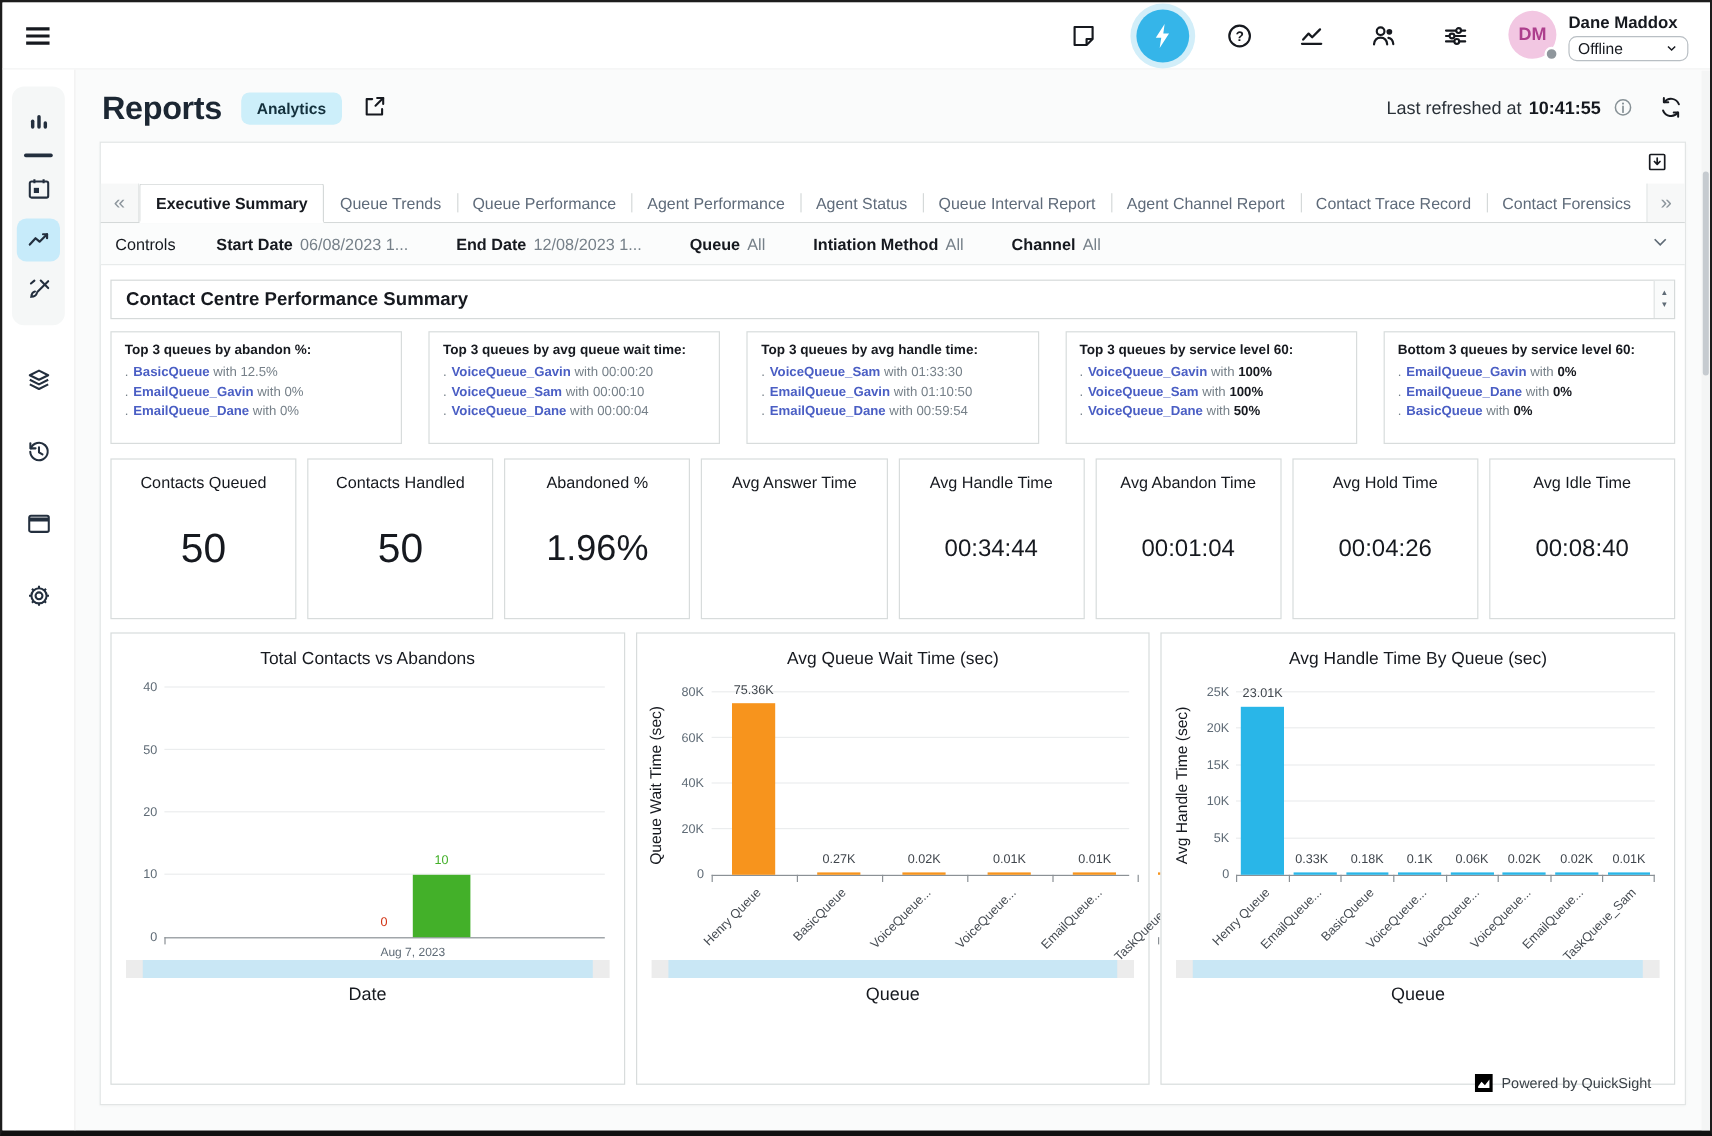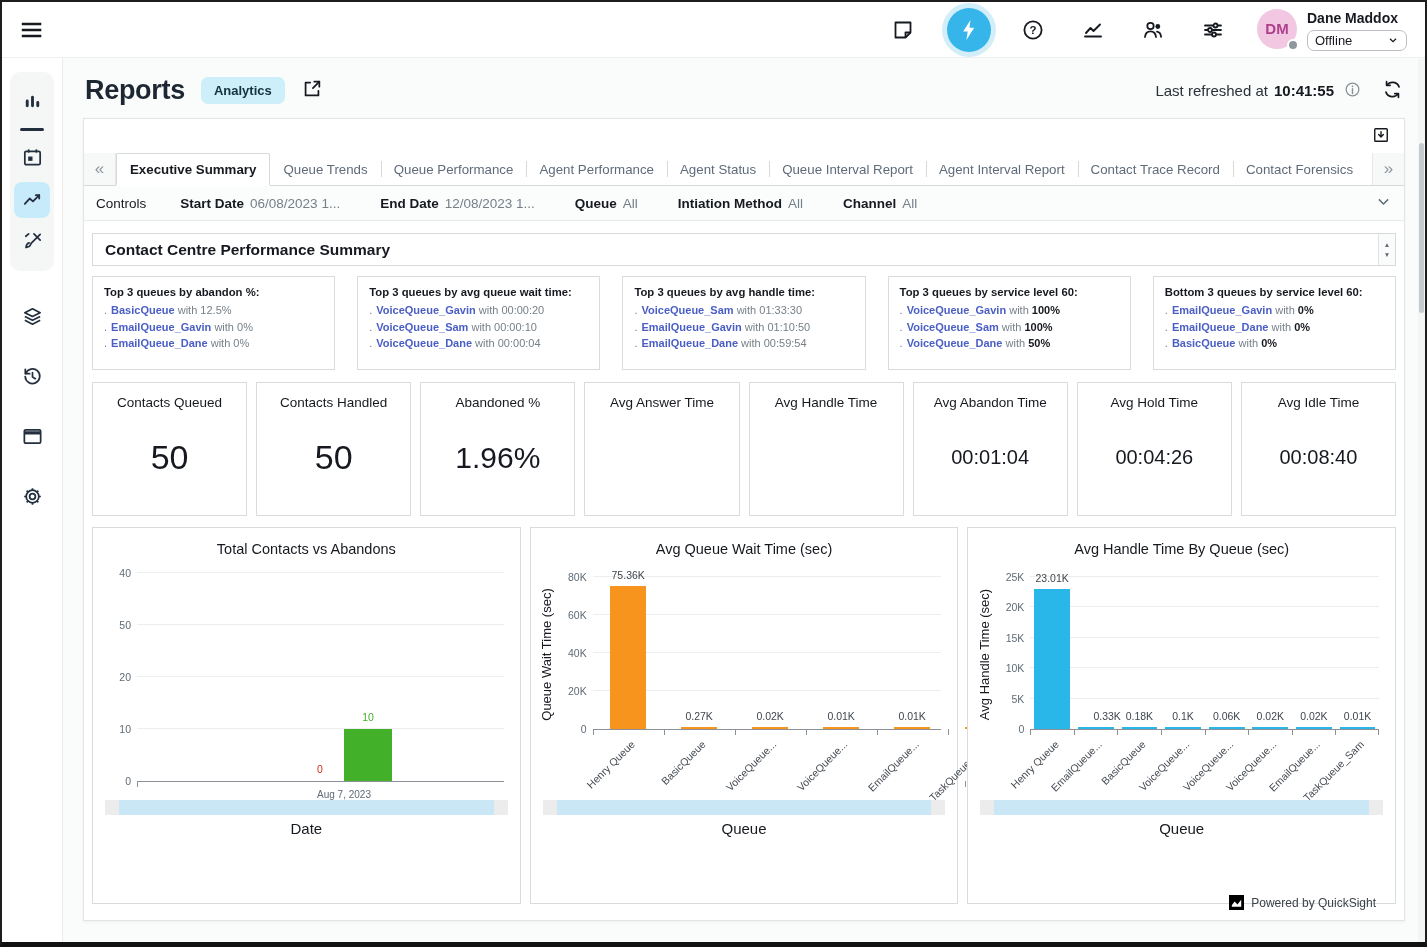--- a/index.html
+++ b/index.html
@@ -286,21 +286,21 @@
           </button>
         </div>
         <div class="tabstrip" id="tabstrip">
             <div class="tab-chev tab-chev-l">«</div>
             <div class="tab tab-active">Executive Summary</div>
             <div class="tab">Queue Trends</div>
             <div class="tab tab-sep">Queue Performance</div>
             <div class="tab tab-sep">Agent Performance</div>
             <div class="tab tab-sep">Agent Status</div>
             <div class="tab tab-sep">Queue Interval Report</div>
-            <div class="tab tab-sep">Agent Interval Report</div>
+            <div class="tab tab-sep">Agent Channel Report</div>
             <div class="tab tab-sep">Contact Trace Record</div>
             <div class="tab tab-sep">Contact Forensics</div>
             <div class="tab-chev tab-chev-r">»</div>
           </div>
         <div class="controls-row" id="controls-row">
             <span class="ctl-label">Controls</span>
             <div class="ctl-item"><b>Start Date</b><span>06/08/2023 1...</span></div>
             <div class="ctl-item"><b>End Date</b><span>12/08/2023 1...</span></div>
             <div class="ctl-item"><b>Queue</b><span>All</span></div>
             <div class="ctl-item"><b>Intiation Method</b><span>All</span></div>
@@ -367,20 +367,23 @@
               <div class="kpi-label">Abandoned %</div>
               <div class="kpi-value-wrap">
                 <div class="kpi-mid">1.96%</div>
               </div>
             </div>
             <div class="kpi-card">
               <div class="kpi-label">Avg Answer Time</div>
             </div>
             <div class="kpi-card">
               <div class="kpi-label">Avg Handle Time</div>
+              <div class="kpi-value-wrap">
+                <div class="kpi-time">00:34:44</div>
+              </div>
             </div>
             <div class="kpi-card">
               <div class="kpi-label">Avg Abandon Time</div>
               <div class="kpi-value-wrap">
                 <div class="kpi-time">00:01:04</div>
               </div>
             </div>
             <div class="kpi-card">
               <div class="kpi-label">Avg Hold Time</div>
               <div class="kpi-value-wrap">
@@ -525,21 +528,21 @@
                 <div class="xtick" style="left: 218px;"></div>
                 <div class="xtick" style="left: 262px;"></div>
                 <div class="xtick" style="left: 305px;"></div>
                 <div class="xtick" style="left: 348px;"></div>
                 <div class="bar" style="left: 3.92625px; width: 35.7725px; height: 140px; background: rgb(41, 182, 232);"></div>
                 <div class="bar-val" style="left: -8px; width: 59.625px; bottom: 145px; color: rgb(64, 70, 77);">23.01K</div>
                 <div class="xcat-r" style="left: 0px; width: 43.625px; top: 158px;">
                   <span>Henry Queue</span>
                 </div>
                 <div class="bar" style="left: 47.5512px; width: 35.7725px; height: 2px; background: rgb(41, 182, 232);"></div>
-                <div class="bar-val" style="left: 47px; width: 59.625px; bottom: 7px; color: rgb(64, 70, 77);">0.33K</div>
+                <div class="bar-val" style="left: 33px; width: 59.625px; bottom: 7px; color: rgb(64, 70, 77);">0.33K</div>
                 <div class="xcat-r" style="left: 43.625px; width: 43.625px; top: 158px;">
                   <span>EmailQueue...</span>
                 </div>
                 <div class="bar" style="left: 91.1762px; width: 35.7725px; height: 2px; background: rgb(41, 182, 232);"></div>
                 <div class="bar-val" style="left: 79.25px; width: 59.625px; bottom: 7px; color: rgb(64, 70, 77);">0.18K</div>
                 <div class="xcat-r" style="left: 87.25px; width: 43.625px; top: 158px;">
                   <span>BasicQueue</span>
                 </div>
                 <div class="bar" style="left: 134.801px; width: 35.7725px; height: 2px; background: rgb(41, 182, 232);"></div>
                 <div class="bar-val" style="left: 122.875px; width: 59.625px; bottom: 7px; color: rgb(64, 70, 77);">0.1K</div>

